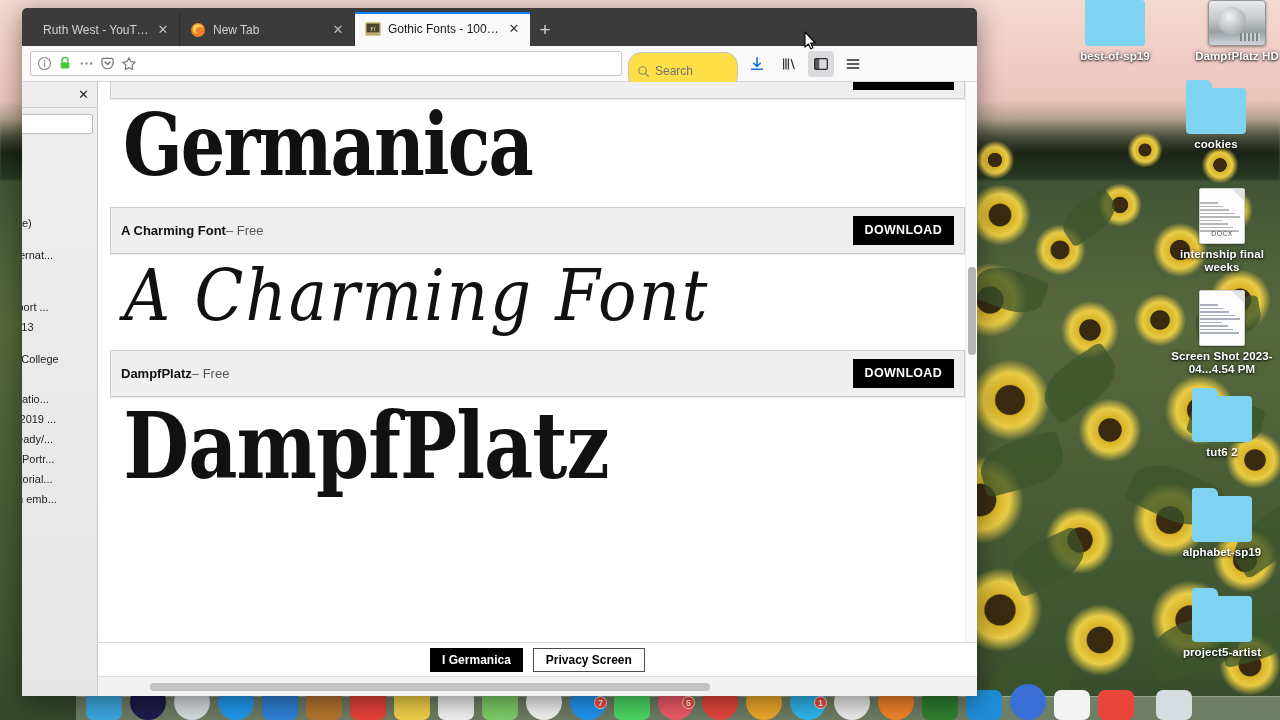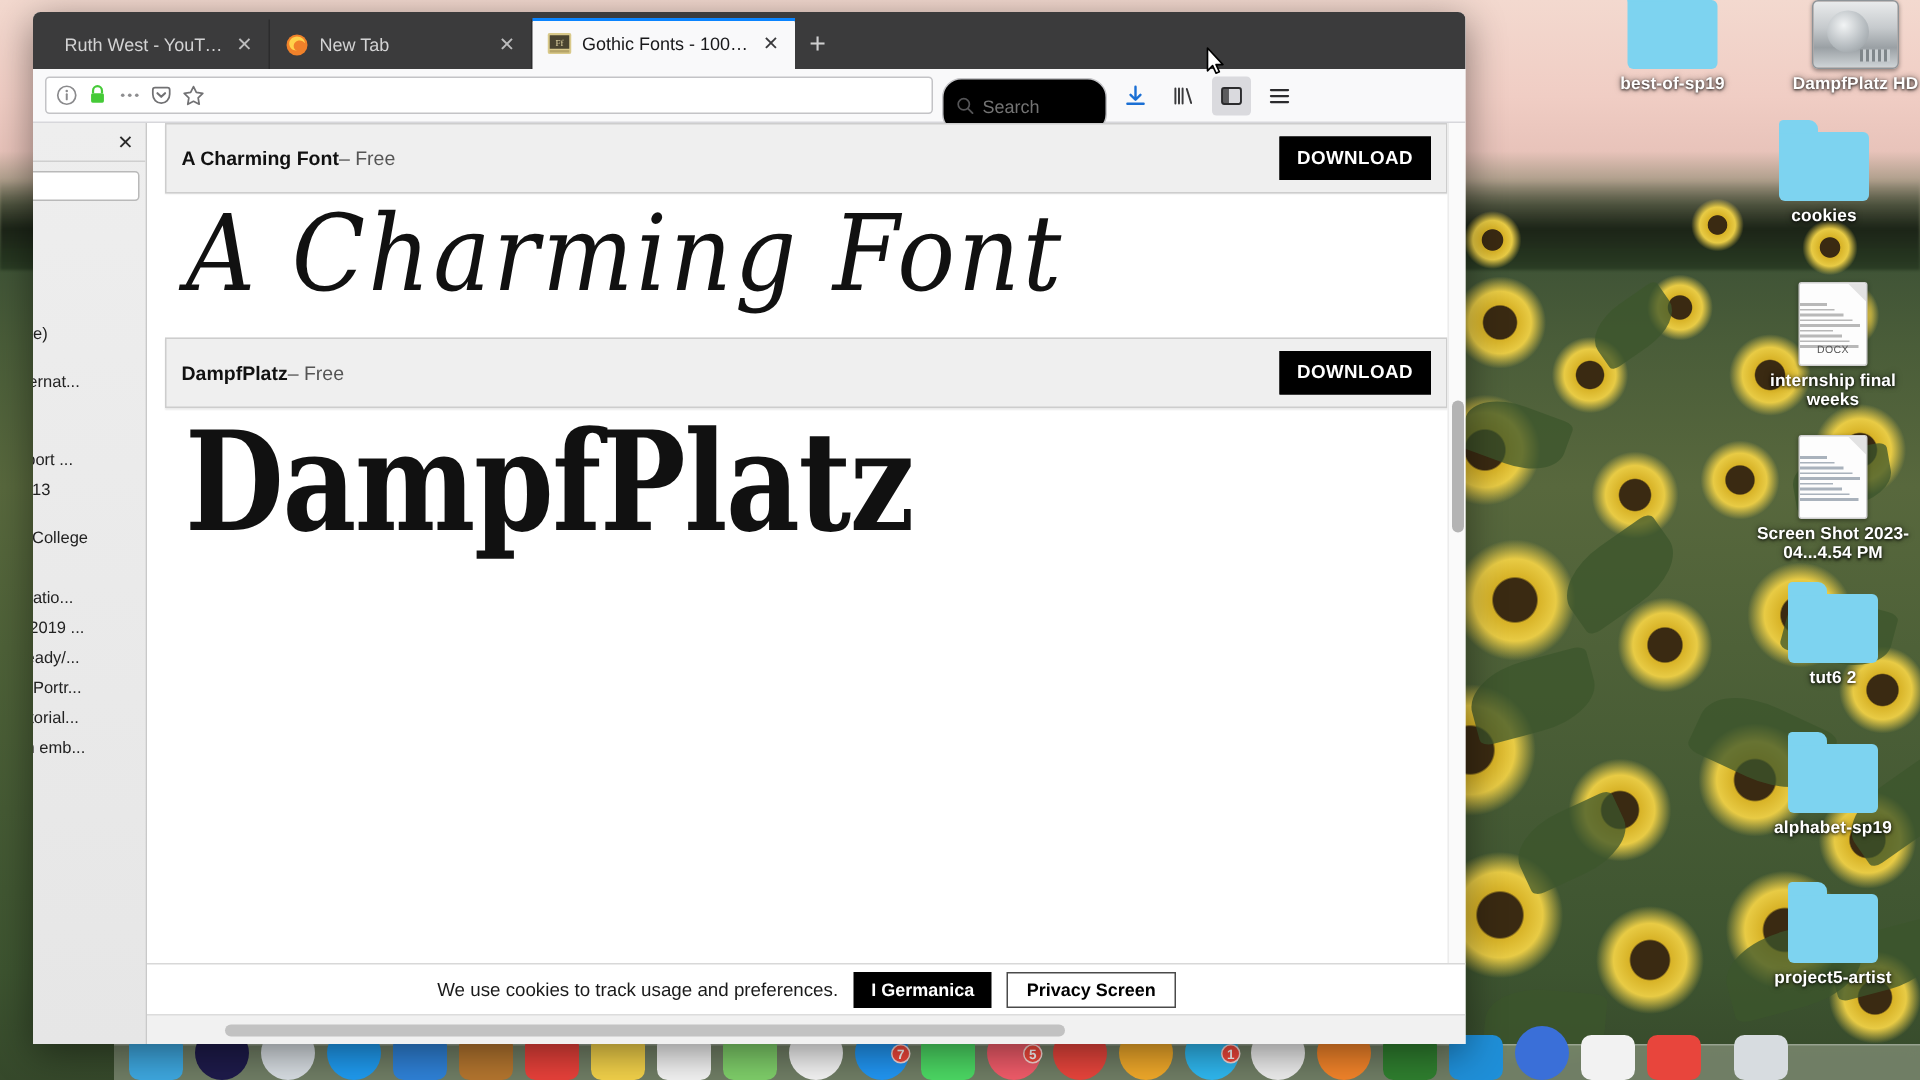--- a/index.html
+++ b/index.html
@@ -173,21 +173,21 @@
     border-radius: 3px; display: flex; align-items: center; padding: 0 6px;
     gap: 6px; max-width: 592px;
   }
   .urlbar .url {
     flex: 1 1 auto; font-size: 12.5px; color: #6a6a6d; white-space: nowrap;
     overflow: hidden;
   }
   .urlbar .url b { color: #0c0c0d; font-weight: bold; }
   .ic { width: 15px; height: 15px; flex: none; opacity: .78; }
   .searchbar {
-    width: 110px; height: 37px; background: #000000; border: 1px solid #c3c3c6;
+    width: 110px; height: 37px; background: #fde047; border: 1px solid #c3c3c6;
     border-radius: 13px; display: flex; align-items: center; gap: 5px;
     padding: 0 8px; flex: none; margin-top: 14px;
   }
   .searchbar .ph { font-size: 12px; color: #737373; }
   .tbbtn {
     width: 26px; height: 26px; display: flex; align-items: center;
     justify-content: center; border-radius: 3px; flex: none;
   }
   .tbbtn.on { background: #dadade; }
 
@@ -568,20 +568,29 @@
           <div class="sb-item">Make Portr...</div>
           <div class="sb-item">op Tutorial...</div>
           <div class="sb-item">artoon emb...</div>
         </div>
     </div>
 
     <div id="page">
       <div id="pagescroll">
         <div id="fonts-host">
             <div class="font-row">
+              <div class="font-head" style="margin-top: -30px;">
+                <span class="name">Germanica</span>
+                <span class="price"> – Free</span>
+                <span class="sp"></span>
+                <span class="dl-btn">DOWNLOAD</span>
+              </div>
+              <div class="sample gothic">Germanica</div>
+            </div>
+            <div class="font-row">
               <div class="font-head">
                 <span class="name">A Charming Font</span>
                 <span class="price"> – Free</span>
                 <span class="sp"></span>
                 <span class="dl-btn">DOWNLOAD</span>
               </div>
               <div class="sample script">A Charming Font</div>
             </div>
             <div class="font-row">
               <div class="font-head">
@@ -593,21 +602,20 @@
               <div class="sample heavy">DampfPlatz</div>
             </div>
           </div>
       </div>
 
       <div id="pagebar">
         <div id="pagethumb"></div>
       </div>
 
       <div id="cookiebar">
-        <span>We use cookies to track usage and preferences.</span>
         <span class="cbtn-dark">I Germanica</span>
         <span class="cbtn-light">Privacy Screen</span>
       </div>
 
       <div id="hbar">
         <div id="hthumb"></div>
       </div>
     </div>
   </div>
 </div>

